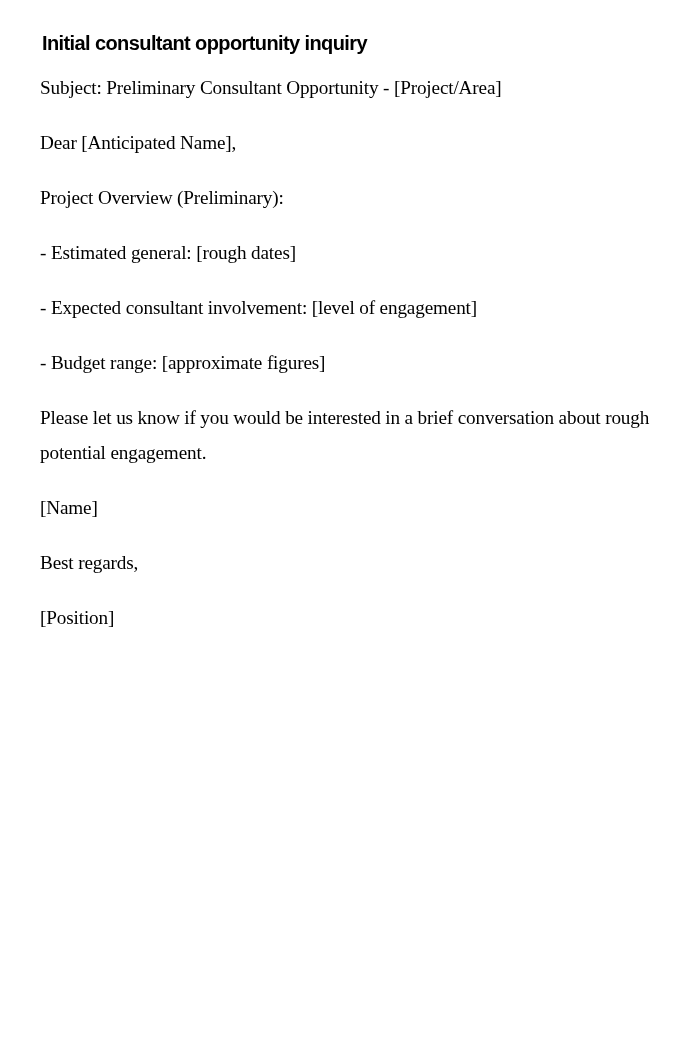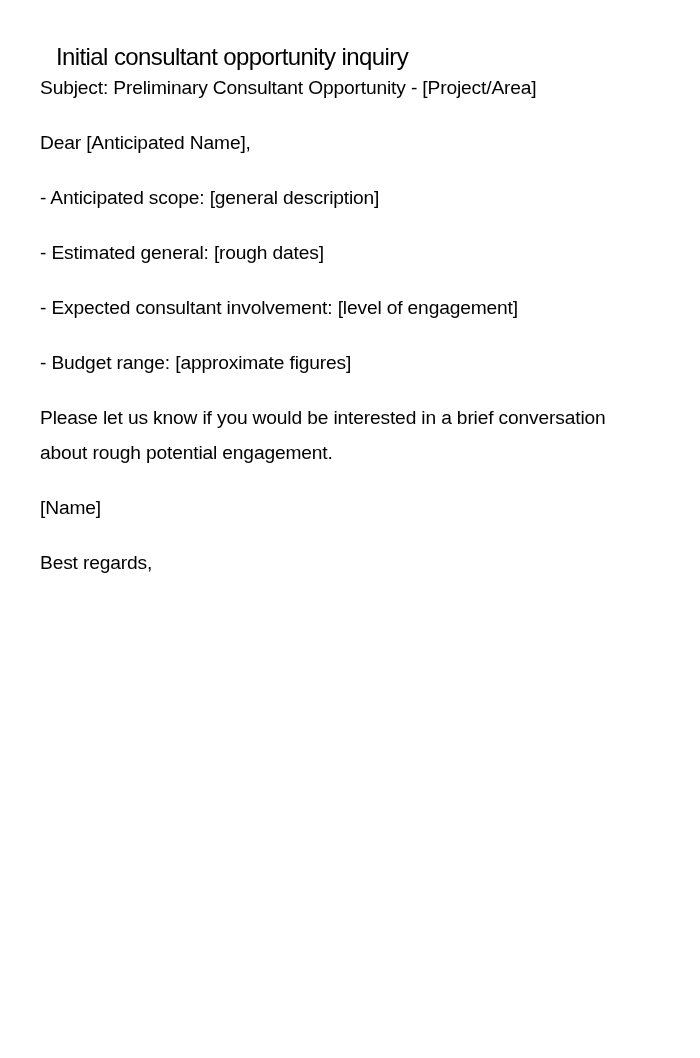--- a/index.html
+++ b/index.html
@@ -12,53 +12,55 @@
       height: 1058px;
       overflow: hidden;
       color: #000000;
       font-family: "Liberation Sans", sans-serif;
     }
     .doc {
       position: relative;
       padding: 0 40px;
     }
     .title {
-      margin: 16px;
+      margin: 2px;
       position: absolute;
       top: 25px;
       left: 40px;
-      font-size: 24px;
-      font-weight: normal;
+      font-size: 20px;
+      font-weight: bold;
       letter-spacing: -0.6px;
       line-height: 32px;
       white-space: nowrap;
     }
     .body {
       position: absolute;
       top: 70px;
       left: 40px;
       width: 610px;
+      font-family: Liberation Serif, serif;
     }
     .p {
       margin: 0 0 20px 0;
       font-size: 19.2px;
       line-height: 35px;
       letter-spacing: -0.15px;
     }
   </style>
 </head>
 <body>
 
 <div class="doc">
   <h1 class="title">Initial consultant opportunity inquiry</h1>
 
   <div class="body">
     <p class="p">Subject: Preliminary Consultant Opportunity - [Project/Area]</p>
     <p class="p">Dear [Anticipated Name],</p>
-    <p class="p">- Anticipated scope: [general description]</p>
+    <p class="p">Project Overview (Preliminary):</p>
     <p class="p">- Estimated general: [rough dates]</p>
     <p class="p">- Expected consultant involvement: [level of engagement]</p>
     <p class="p">- Budget range: [approximate figures]</p>
     <p class="p">Please let us know if you would be interested in a brief conversation about rough potential engagement.</p>
     <p class="p">[Name]</p>
     <p class="p">Best regards,</p>
+    <p class="p">[Position]</p>
   </div>
 </div>
 
 </body></html>

